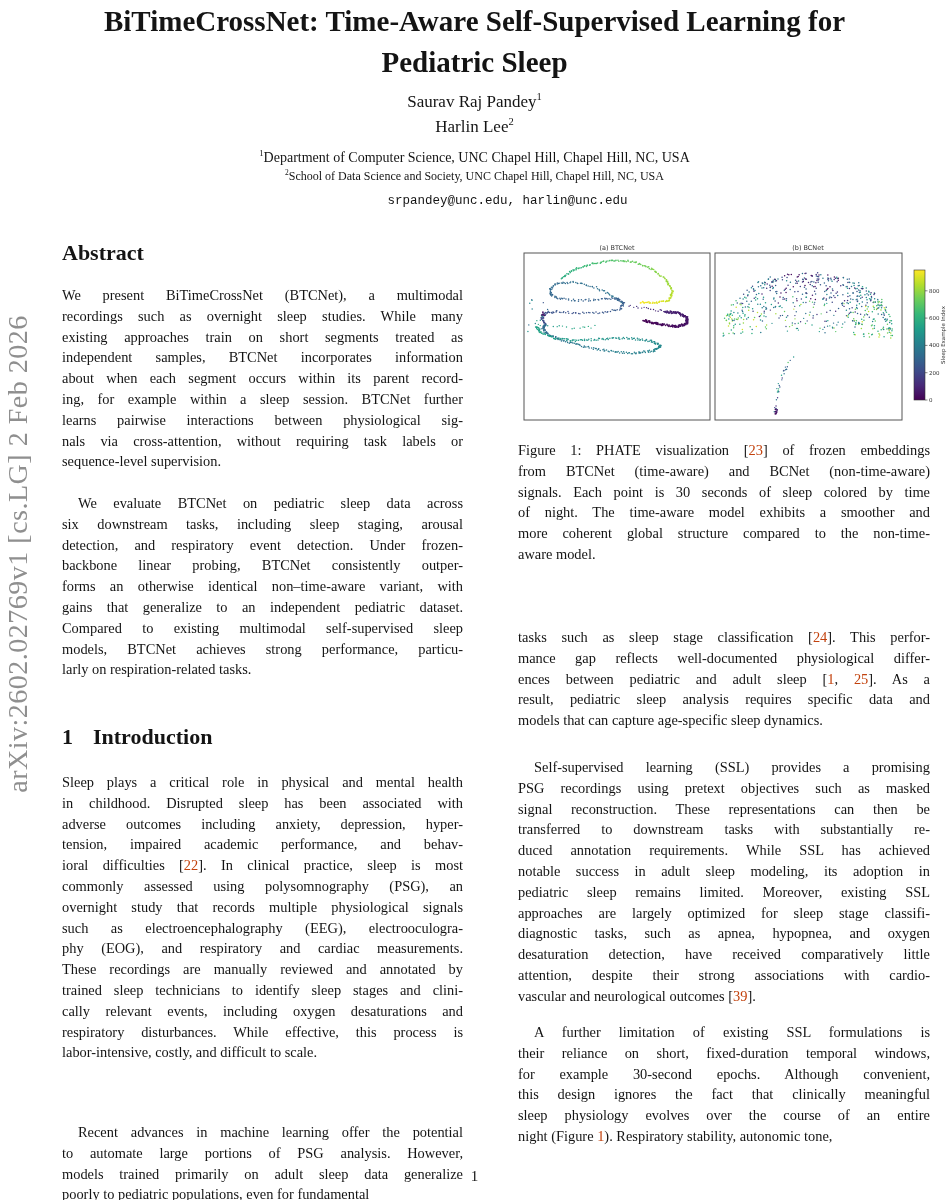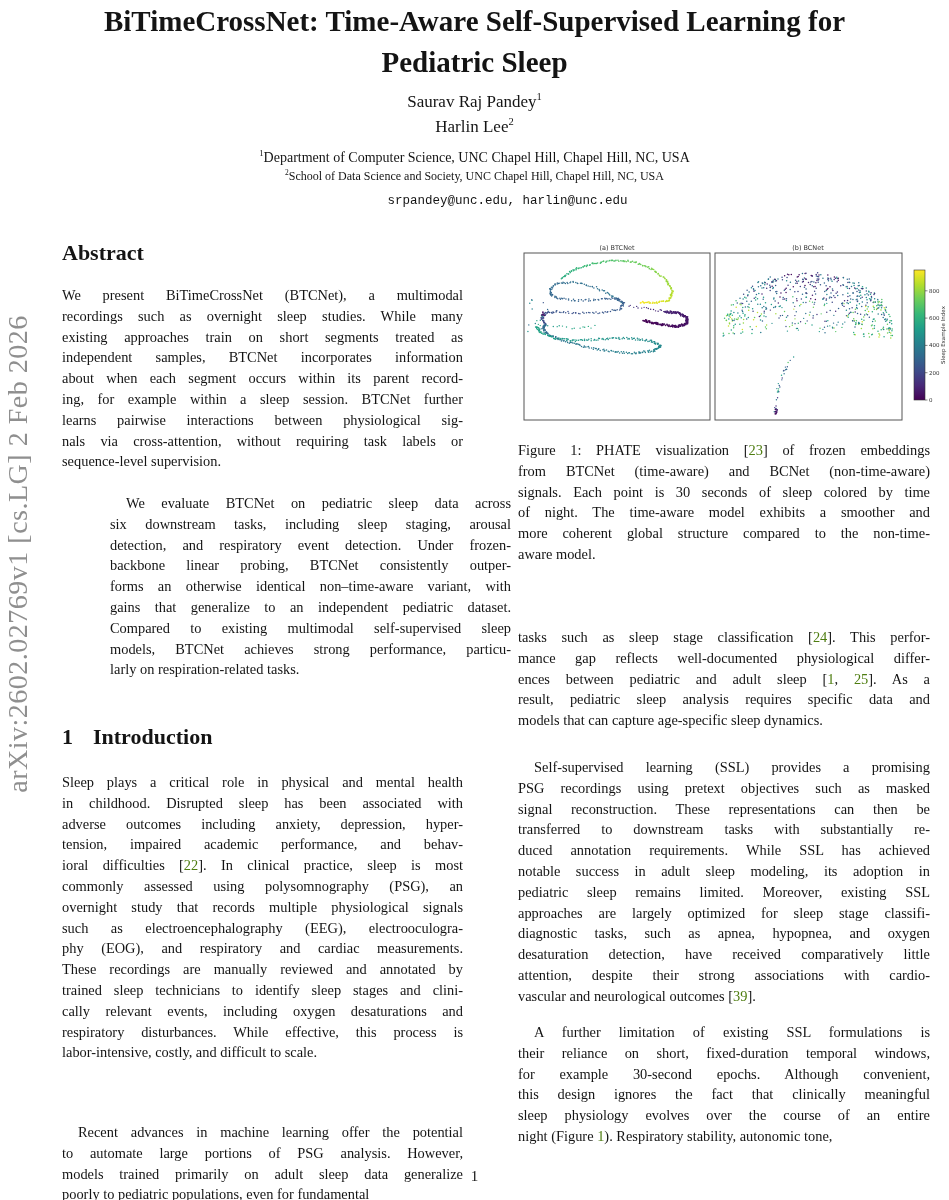--- a/index.html
+++ b/index.html
@@ -18,21 +18,21 @@
   sup{font-size:62%;line-height:0;}
   .heading{position:absolute;font-weight:bold;font-size:22px;font-family:"Liberation Serif",serif;}
   .h-num{display:inline-block;margin-right:20px;}
   .col-block{position:absolute;font-size:14.4px;}
   .jline{
     text-align:justify;text-align-last:justify;
     line-height:20.8px;height:20.8px;overflow:hidden;
   }
   .jline.last{text-align-last:left;}
   .jline.indent{text-indent:16px;}
-  .cite{color:#4d7c0f;}
+  .cite{color:#c2410c;}
   #arxiv-stamp{
     position:absolute;left:-302px;top:538px;width:640px;text-align:center;
     transform:rotate(-90deg);font-size:28px;color:#8f8f8f;letter-spacing:0.5px;
     font-family:"Liberation Serif",serif;white-space:nowrap;
   }
   #figure-wrap{position:absolute;left:517px;top:243px;width:432px;height:192px;}
   #caption{left:518px;width:412px;}
   .lc-block{left:62px;width:401px;}
   .rc-block{left:518px;width:412px;}
   #page-footer{position:absolute;top:1168px;left:0;width:100%;text-align:center;font-size:15px;}
@@ -61,21 +61,21 @@
       <div class="jline">We present BiTimeCrossNet (BTCNet), a multimodal</div>
       <div class="jline">recordings such as overnight sleep studies. While many</div>
       <div class="jline">existing approaches train on short segments treated as</div>
       <div class="jline">independent samples, BTCNet incorporates information</div>
       <div class="jline">about when each segment occurs within its parent record-</div>
       <div class="jline">ing, for example within a sleep session. BTCNet further</div>
       <div class="jline">learns pairwise interactions between physiological sig-</div>
       <div class="jline">nals via cross-attention, without requiring task labels or</div>
       <div class="jline last">sequence-level supervision.</div>
     </div>
-  <div class="col-block lc-block" style="top:493px;margin-left:48px;">
+  <div class="col-block lc-block" style="top:493px;">
       <div class="jline indent">We evaluate BTCNet on pediatric sleep data across</div>
       <div class="jline">six downstream tasks, including sleep staging, arousal</div>
       <div class="jline">detection, and respiratory event detection. Under frozen-</div>
       <div class="jline">backbone linear probing, BTCNet consistently outper-</div>
       <div class="jline">forms an otherwise identical non–time-aware variant, with</div>
       <div class="jline">gains that generalize to an independent pediatric dataset.</div>
       <div class="jline">Compared to existing multimodal self-supervised sleep</div>
       <div class="jline">models, BTCNet achieves strong performance, particu-</div>
       <div class="jline last">larly on respiration-related tasks.</div>
     </div>

